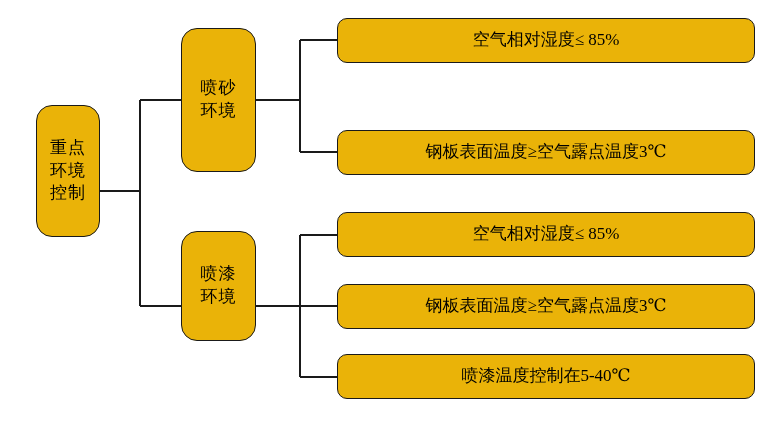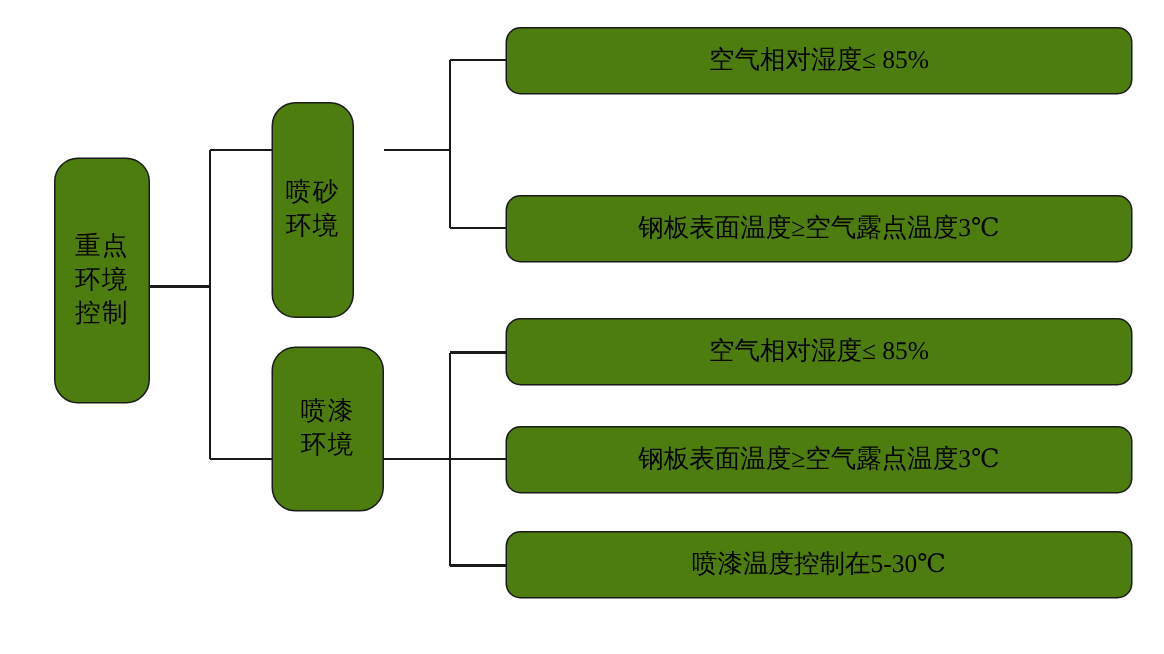--- a/index.html
+++ b/index.html
@@ -25,41 +25,41 @@
   }
   .lines line {
     stroke: #1a1a1a;
     stroke-width: 1.4;
     shape-rendering: crispEdges;
   }
   .node {
     position: absolute;
     box-sizing: border-box;
     border: 1.4px solid #1a1a1a;
-    background: #4d7c0f;
+    background: #eab308;
     display: flex;
     align-items: center;
     justify-content: center;
     text-align: center;
     font-size: 17px;
     line-height: 1.35;
   }
   .node.stacked {
     white-space: pre-line;
     border-radius: 16px;
     letter-spacing: 1px;
   }
   .node.leaf {
     border-radius: 10px;
     left: 337px;
     width: 418px;
     height: 45px;
   }
-  .root-node   { left: 36px;  top: 105px; width: 64px; height: 164px; }
-  .branch-1    { left: 181px; top: 28px;  width: 55px; height: 144px; margin-top: 40px; }
+  .root-node   { left: 36px;  top: 105px; width: 64px; height: 132px; }
+  .branch-1    { left: 181px; top: 28px;  width: 75px; height: 144px; }
   .branch-2    { left: 181px; top: 231px; width: 75px; height: 110px; }
   .leaf-1 { top: 18px;  }
   .leaf-2 { top: 130px; }
   .leaf-3 { top: 212px; }
   .leaf-4 { top: 284px; }
   .leaf-5 { top: 354px; }
 </style>
 </head>
 <body>
 
@@ -95,15 +95,15 @@
 环境</div>
 
   <div class="node leaf leaf-1">空气相对湿度≤ 85%</div>
 
   <div class="node leaf leaf-2">钢板表面温度≥空气露点温度3℃</div>
 
   <div class="node leaf leaf-3">空气相对湿度≤ 85%</div>
 
   <div class="node leaf leaf-4">钢板表面温度≥空气露点温度3℃</div>
 
-  <div class="node leaf leaf-5">喷漆温度控制在5-30℃</div>
+  <div class="node leaf leaf-5">喷漆温度控制在5-40℃</div>
 
 </div>
 
 </body></html>

